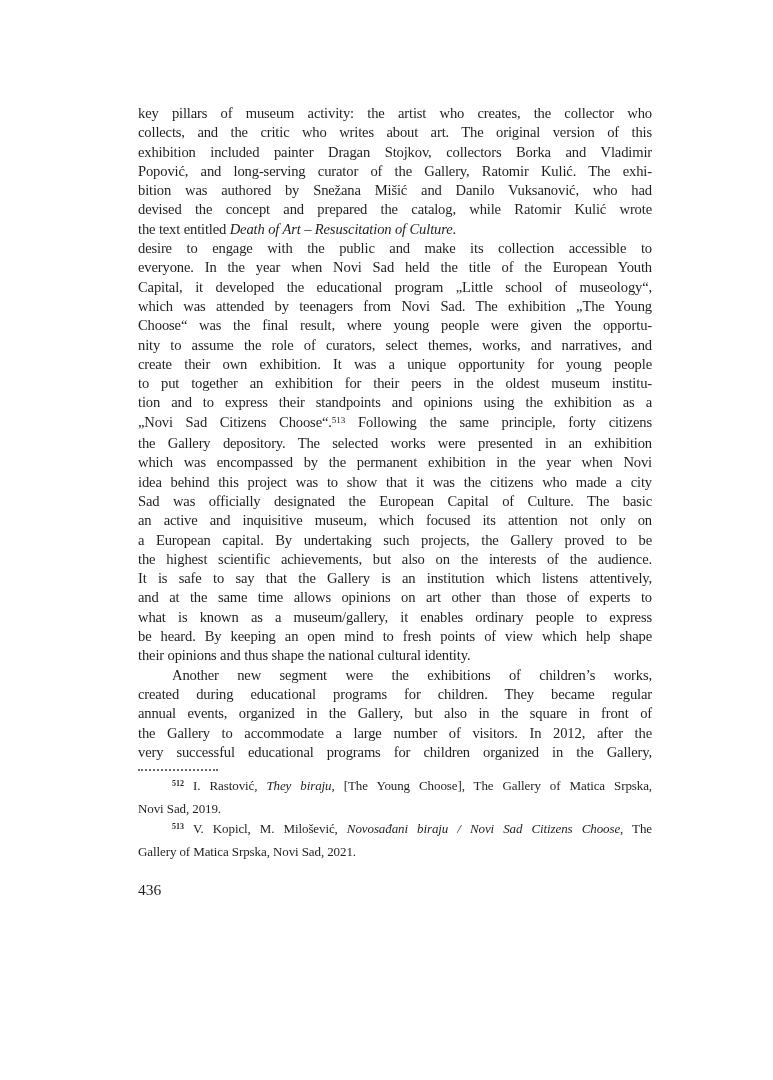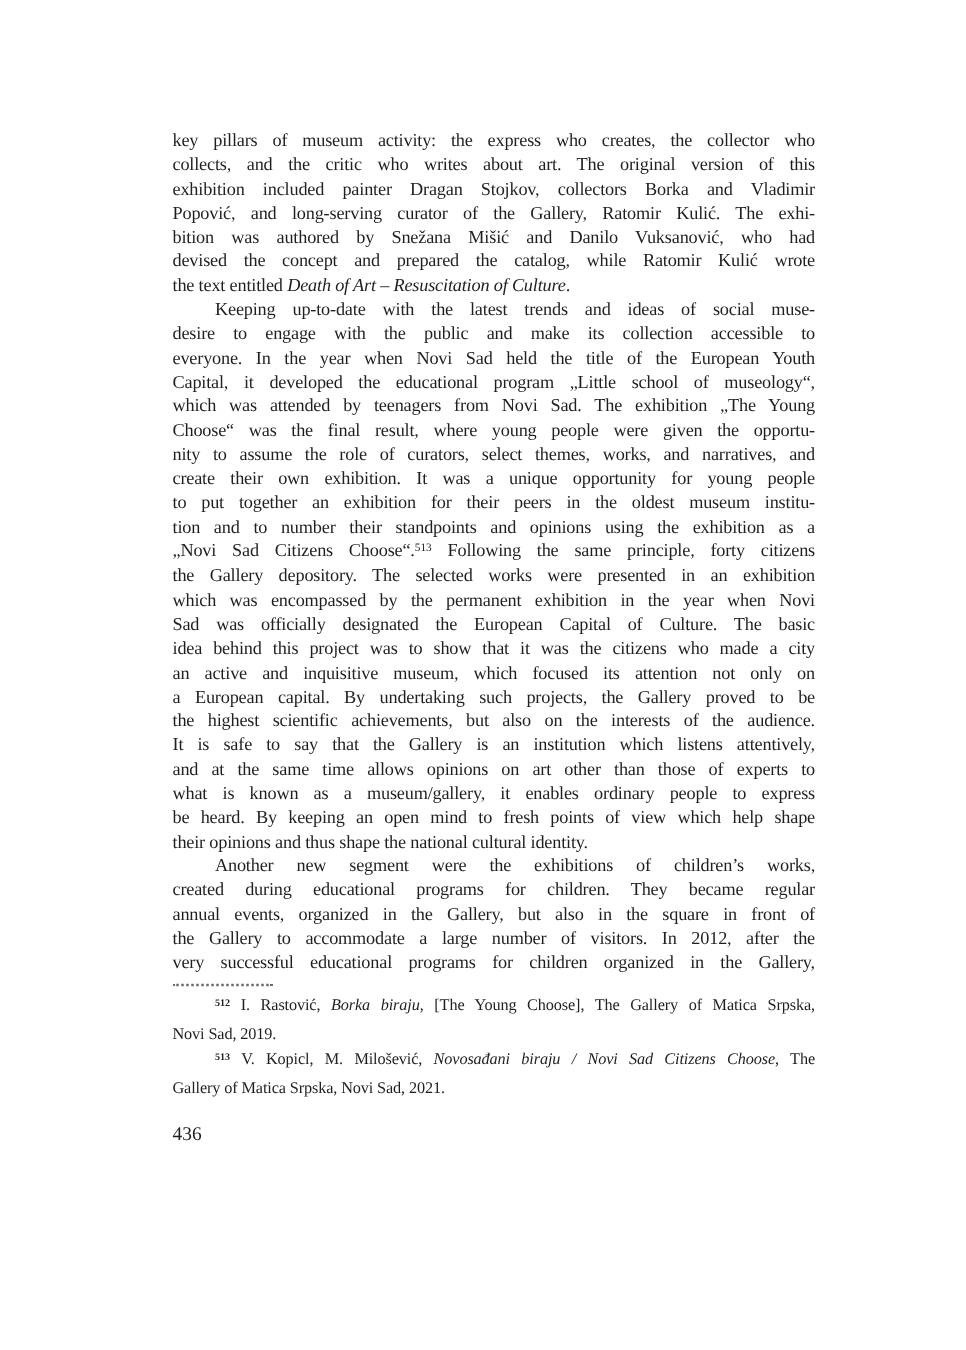--- a/index.html
+++ b/index.html
@@ -74,58 +74,57 @@
     text-align: left;
     font-family: Liberation Serif, serif;
   }
 </style>
 </head>
 <body>
 
 <div class="page">
   <div class="text-block">
     <div class="body-lines">
-        <div class="line j"><span>key pillars of museum activity: the express who creates, the collector who</span></div>
+        <div class="line j"><span>key pillars of museum activity: the artist who creates, the collector who</span></div>
         <div class="line j"><span>collects, and the critic who writes about art. The original version of this</span></div>
         <div class="line j"><span>exhibition included painter Dragan Stojkov, collectors Borka and Vladimir</span></div>
         <div class="line j"><span>Popović, and long-serving curator of the Gallery, Ratomir Kulić. The exhi-</span></div>
         <div class="line j"><span>bition was authored by Snežana Mišić and Danilo Vuksanović, who had</span></div>
         <div class="line j"><span>devised the concept and prepared the catalog, while Ratomir Kulić wrote</span></div>
         <div class="line"><span>the text entitled </span><span class="i">Death of Art – Resuscitation of Culture</span><span>.</span></div>
-        <div class="line j ind"><span>Keeping up-to-date with the latest trends and ideas of social muse-</span></div>
         <div class="line j"><span>desire to engage with the public and make its collection accessible to</span></div>
         <div class="line j"><span>everyone. In the year when Novi Sad held the title of the European Youth</span></div>
         <div class="line j"><span>Capital, it developed the educational program „Little school of museology“,</span></div>
         <div class="line j"><span>which was attended by teenagers from Novi Sad. The exhibition „The Young</span></div>
         <div class="line j"><span>Choose“ was the final result, where young people were given the opportu-</span></div>
         <div class="line j"><span>nity to assume the role of curators, select themes, works, and narratives, and</span></div>
         <div class="line j"><span>create their own exhibition. It was a unique opportunity for young people</span></div>
         <div class="line j"><span>to put together an exhibition for their peers in the oldest museum institu-</span></div>
-        <div class="line j"><span>tion and to number their standpoints and opinions using the exhibition as a</span></div>
+        <div class="line j"><span>tion and to express their standpoints and opinions using the exhibition as a</span></div>
         <div class="line j"><span>„Novi Sad Citizens Choose“.</span><span class="sup">513</span><span> Following the same principle, forty citizens</span></div>
         <div class="line j"><span>the Gallery depository. The selected works were presented in an exhibition</span></div>
         <div class="line j"><span>which was encompassed by the permanent exhibition in the year when Novi</span></div>
+        <div class="line j"><span>idea behind this project was to show that it was the citizens who made a city</span></div>
         <div class="line j"><span>Sad was officially designated the European Capital of Culture. The basic</span></div>
-        <div class="line j"><span>idea behind this project was to show that it was the citizens who made a city</span></div>
         <div class="line j"><span>an active and inquisitive museum, which focused its attention not only on</span></div>
         <div class="line j"><span>a European capital. By undertaking such projects, the Gallery proved to be</span></div>
         <div class="line j"><span>the highest scientific achievements, but also on the interests of the audience.</span></div>
         <div class="line j"><span>It is safe to say that the Gallery is an institution which listens attentively,</span></div>
         <div class="line j"><span>and at the same time allows opinions on art other than those of experts to</span></div>
         <div class="line j"><span>what is known as a museum/gallery, it enables ordinary people to express</span></div>
         <div class="line j"><span>be heard. By keeping an open mind to fresh points of view which help shape</span></div>
         <div class="line"><span>their opinions and thus shape the national cultural identity.</span></div>
         <div class="line j ind"><span>Another new segment were the exhibitions of children’s works,</span></div>
         <div class="line j"><span>created during educational programs for children. They became regular</span></div>
         <div class="line j"><span>annual events, organized in the Gallery, but also in the square in front of</span></div>
         <div class="line j"><span>the Gallery to accommodate a large number of visitors. In 2012, after the</span></div>
         <div class="line j"><span>very successful educational programs for children organized in the Gallery,</span></div>
       </div>
     <div class="footnote-separator"></div>
     <div class="footnote-lines body-footnotes">
-        <div class="line j ind"><span class="sup b">512</span><span> I. Rastović, </span><span class="i">Borka biraju</span><span>, [The Young Choose], The Gallery of Matica Srpska,</span></div>
+        <div class="line j ind"><span class="sup b">512</span><span> I. Rastović, </span><span class="i">They biraju</span><span>, [The Young Choose], The Gallery of Matica Srpska,</span></div>
         <div class="line"><span>Novi Sad, 2019.</span></div>
         <div class="line j ind"><span class="sup b">513</span><span> V. Kopicl, M. Milošević, </span><span class="i">Novosađani biraju / Novi Sad Citizens Choose</span><span>, The</span></div>
         <div class="line"><span>Gallery of Matica Srpska, Novi Sad, 2021.</span></div>
       </div>
     <div class="page-number">436</div>
   </div>
 </div>
 
 </body></html>

